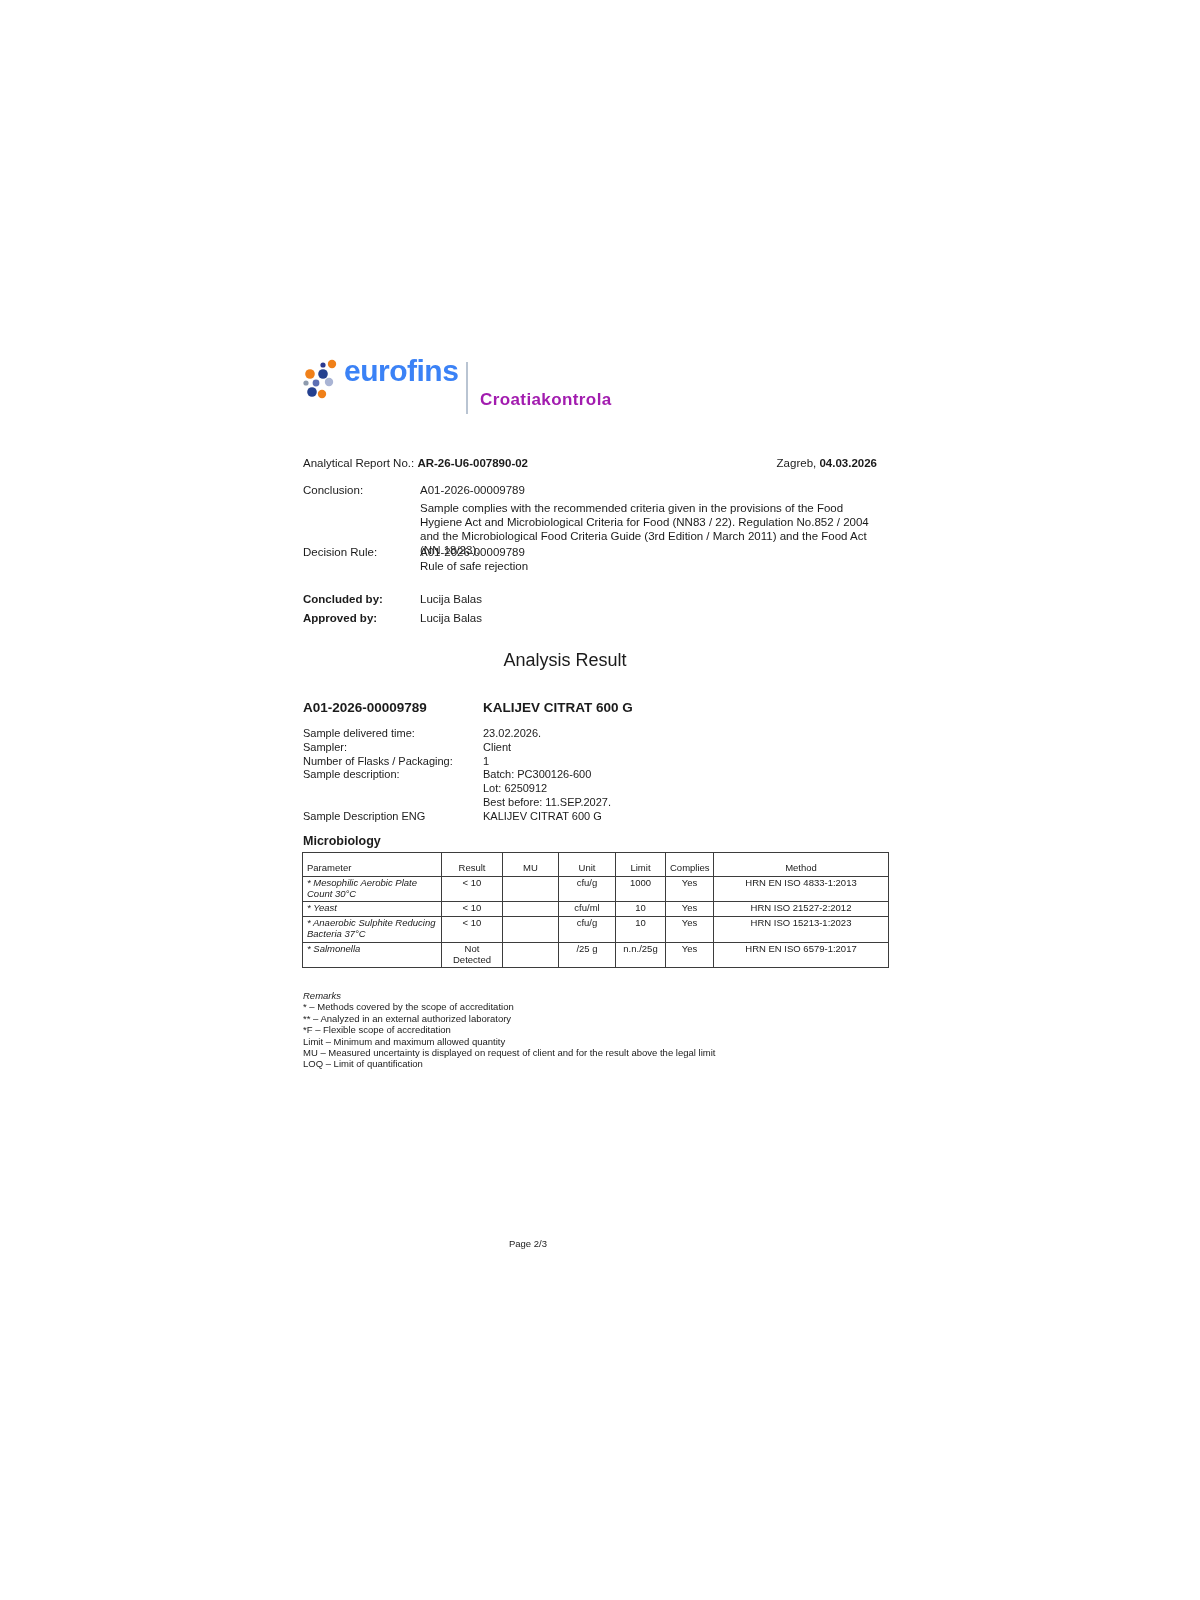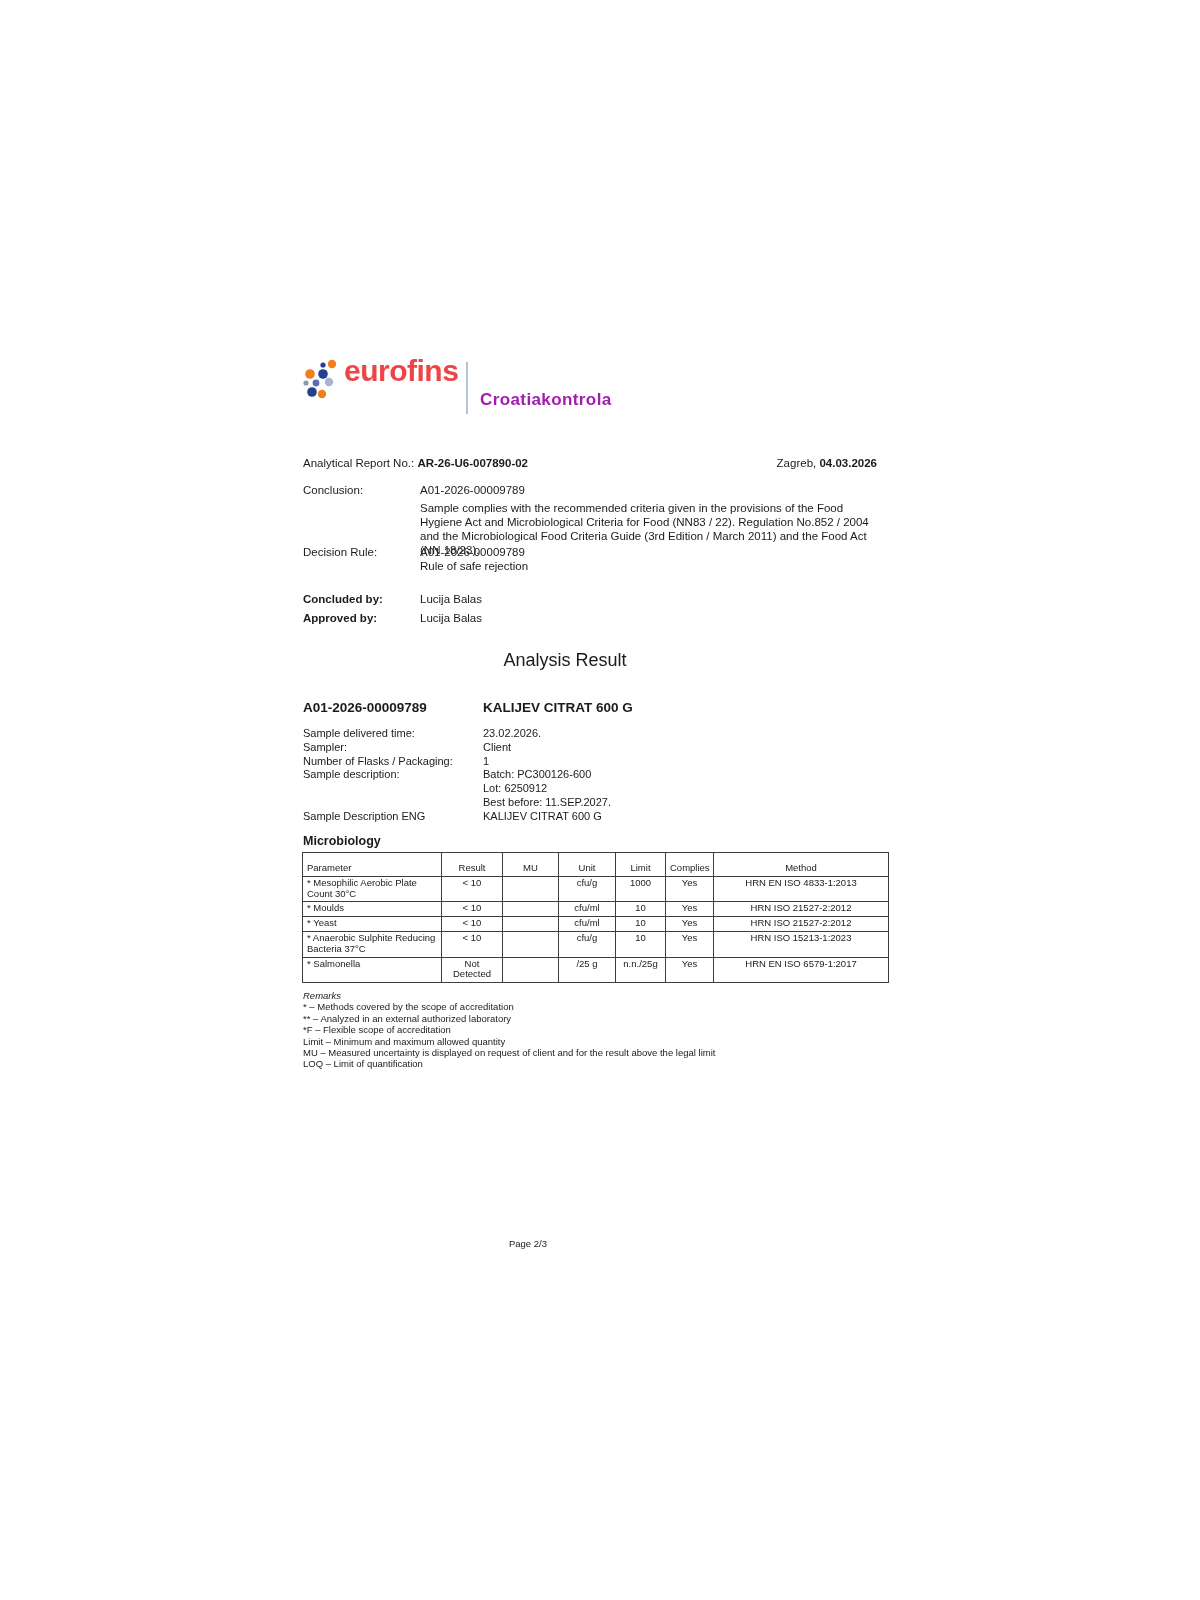--- a/index.html
+++ b/index.html
@@ -6,21 +6,21 @@
   .page {
     position:relative; width:1200px; height:1600px; background:#ffffff;
     font-family:"Liberation Sans", sans-serif; color:#1b1b1b; overflow:hidden;
   }
 
   
   .logo { position:absolute; left:302px; top:352px; height:60px; }
   .logo-icon { position:absolute; left:0; top:6px; }
   .brand {
     position:absolute; left:42px; top:2px;
-    font-size:30px; font-weight:700; letter-spacing:-0.5px; color:#ef4444;
+    font-size:30px; font-weight:700; letter-spacing:-0.5px; color:#3b82f6;
   }
   .logo-divider { position:absolute; left:164px; top:10px; width:2px; height:52px; background:#b9c4d2; }
   .subbrand {
     position:absolute; left:178px; top:38px;
     font-size:17px; font-weight:700; letter-spacing:0.4px; color:#a21caf;
   }
 
   
   .report-line {
     position:absolute; left:303px; top:457px; width:574px;
@@ -44,21 +44,21 @@
   .section-title { position:absolute; left:303px; top:834px; font-size:12.5px; font-weight:700; }
 
   
   table.results { position:absolute; left:302px; top:852px; width:586px; border-collapse:collapse; table-layout:fixed; }
   table.results th, table.results td {
     border:1px solid #3d3d3d; font-size:9.5px; line-height:10.8px;
     padding:1px 4px 2px 4px; vertical-align:top; overflow:hidden;
   }
   table.results th { font-weight:400; text-align:center; padding-top:10px; }
   table.results th.c-param { text-align:left; }
-  td.c-param { text-align:left; }
+  td.c-param { text-align:left;font-style:italic; }
   td.c-mid { text-align:center; }
 
   
   .remarks { position:absolute; left:303px; top:990px; font-size:9.5px; line-height:11.4px; }
   .remarks .title { font-style:italic; }
 
   
   .page-footer { position:absolute; left:0; top:1238px; width:1056px; text-align:center; font-size:9.5px; }
 </style>
 </head>
@@ -166,29 +166,20 @@
       <tr>
         <td class="c-param">* Mesophilic Aerobic Plate Count 30°C</td>
         <td class="c-mid">&lt; 10</td>
         <td class="c-mid"></td>
         <td class="c-mid">cfu/g</td>
         <td class="c-mid">1000</td>
         <td class="c-mid">Yes</td>
         <td class="c-mid">HRN EN ISO 4833-1:2013</td>
       </tr>
       <tr>
-        <td class="c-param">* Moulds</td>
-        <td class="c-mid">&lt; 10</td>
-        <td class="c-mid"></td>
-        <td class="c-mid">cfu/ml</td>
-        <td class="c-mid">10</td>
-        <td class="c-mid">Yes</td>
-        <td class="c-mid">HRN ISO 21527-2:2012</td>
-      </tr>
-      <tr>
         <td class="c-param">* Yeast</td>
         <td class="c-mid">&lt; 10</td>
         <td class="c-mid"></td>
         <td class="c-mid">cfu/ml</td>
         <td class="c-mid">10</td>
         <td class="c-mid">Yes</td>
         <td class="c-mid">HRN ISO 21527-2:2012</td>
       </tr>
       <tr>
         <td class="c-param">* Anaerobic Sulphite Reducing Bacteria 37°C</td>

